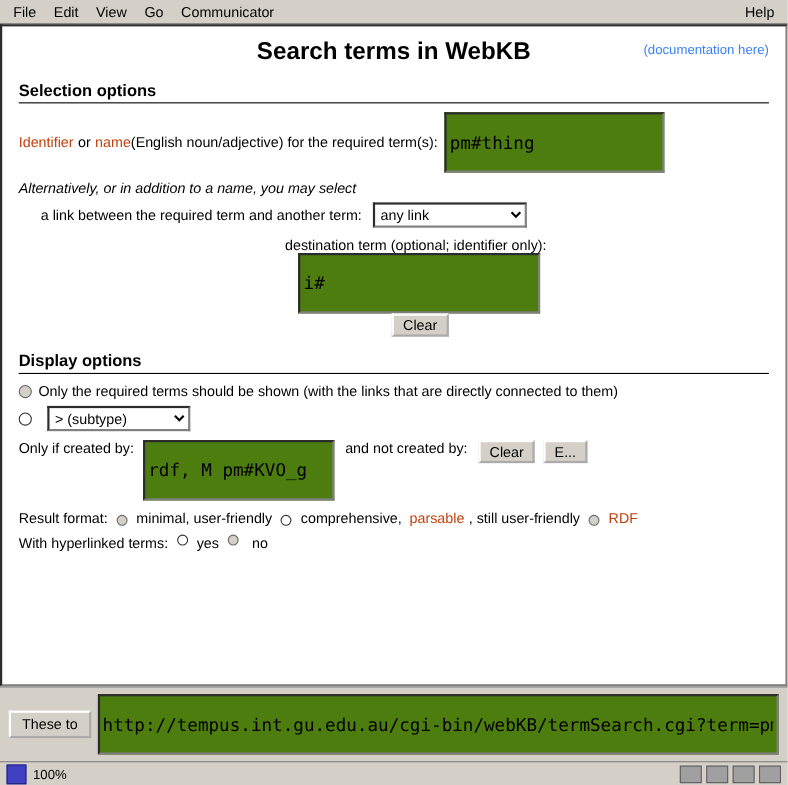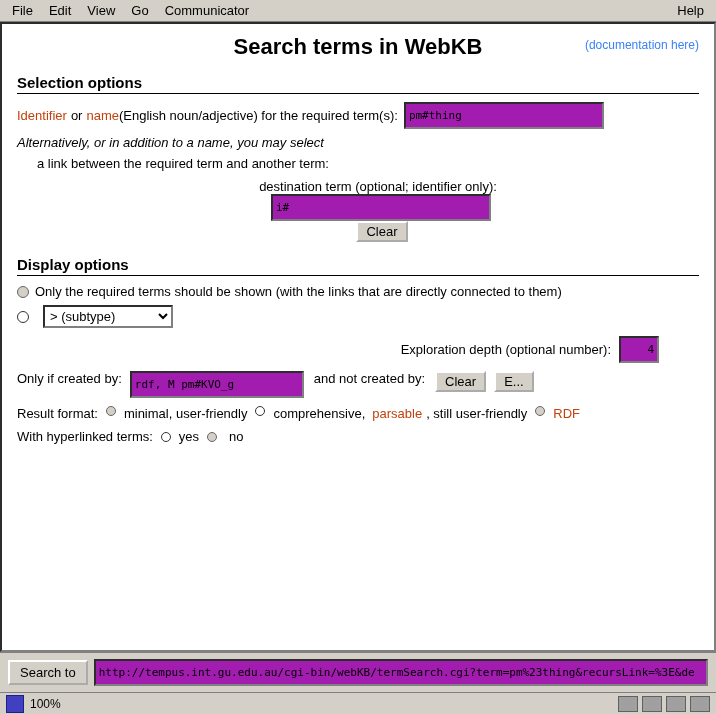--- a/index.html
+++ b/index.html
@@ -49,24 +49,24 @@
     .section-heading {
       font-size: 15px;
       font-weight: bold;
       margin: 14px 0 8px 0;
       border-bottom: 1px solid #000;
       padding-bottom: 2px;
     }
     a { color: #c2410c; }
     input[type="text"] {
       font-family: monospace;
-      font-size: 11px;
-      border: 2px inset #808080;
-      background: #a21caf;
-      padding: 5px 3px;
+      font-size: 16px;
+      border: 2px inset #808080;
+      background: #4d7c0f;
+      padding: 16px 3px;
     }
     select {
       font-size: 13px;
       border: 2px inset #808080;
       background: white;
       padding: 1px;
     }
     button.clear-btn {
       font-size: 13px;
       background: #d4d0c8;
@@ -115,28 +115,28 @@
       justify-content: flex-end;
       padding-right: 40px;
     }
     .created-row {
       display: flex;
       align-items: flex-start;
       margin-bottom: 8px;
     }
     .result-format-row {
       display: flex;
-      align-items: flex-start;
+      align-items: flex-end;
       margin-bottom: 8px;
       flex-wrap: wrap;
       gap: 4px;
     }
     .hyperlink-row {
       display: flex;
-      align-items: center;
+      align-items: flex-start;
       margin-bottom: 8px;
       gap: 4px;
     }
     
     .bottom-bar {
       background: #d4d0c8;
       border-top: 1px solid #808080;
       padding: 6px 8px;
       display: flex;
       align-items: center;
@@ -216,20 +216,23 @@
     <span style="margin: 0 4px;">or</span>
     <a>name</a>
     <span> (English noun/adjective) for the required term(s):</span>
     <input type="text" style="margin-left: 6px; width: 200px;" value="pm#thing">
   </div>
 
   <div class="alt-text">Alternatively, or in addition to a name, you may select</div>
 
   <div class="link-row">
     <span>a link between the required term and another term:</span>
+    <select style="margin-left:10px; width:140px;">
+      <option>any link</option>
+    </select>
   </div>
 
   <div class="dest-row">
     <span>destination term (optional; identifier only):</span>
     <input type="text" style="margin-left: 6px; width: 220px; font-family: monospace;" value="i#">
     <button class="clear-btn" style="margin-left:8px;">Clear</button>
   </div>
 
   <div class="section-heading">Display options</div>
 
@@ -238,24 +241,20 @@
     <span>Only the required terms should be shown (with the links that are directly connected to them)</span>
   </div>
 
   <div class="indirectly-row">
     <span style="display:inline-block; width:12px; height:12px; border-radius:50%; border:1px solid #333; background:#ffffff; margin-right:6px;"></span>
     <select style="margin-left:8px; width:130px;">
       <option>&gt;  (subtype)</option>
     </select>
   </div>
 
-  <div class="exploration-row">
-    <span>Exploration depth (optional number):</span>
-    <input type="text" style="margin-left: 8px; width: 40px; text-align: right;" value="4">
-  </div>
 
   <div class="created-row" style="flex-wrap:wrap; gap:4px;">
     <span style="white-space:nowrap;">Only if created by:</span>
     <input type="text" style="width: 174px; font-family: monospace; margin-left: 4px;" value="rdf, M pm#KVO_g">
     <span style="margin-left:6px; white-space:nowrap;">and not created by:</span>
     <button class="clear-btn" style="margin-left:6px;">Clear</button>
     <button class="clear-btn" style="margin-left:4px;">E...</button>
   </div>
 
   <div class="result-format-row" style="margin-top:8px;">
@@ -274,21 +273,21 @@
     <span>With hyperlinked terms:</span>
     <span style="display:inline-block; width:10px; height:10px; border-radius:50%; border:1px solid #333; background:#fff; margin: 0 4px;"></span>
     <span>yes</span>
     <span style="display:inline-block; width:10px; height:10px; border-radius:50%; border:1px solid #666; background:#d4d0c8; margin: 0 8px 0 4px;"></span>
     <span>no</span>
   </div>
 
 </div>
 
 <div class="bottom-bar">
-  <button class="submit-btn">Search to</button>
+  <button class="submit-btn">These to</button>
   <input type="text" class="url-input" value="http://tempus.int.gu.edu.au/cgi-bin/webKB/termSearch.cgi?term=pm%23thing&amp;recursLink=%3E&amp;de" style="">
 </div>
 
 <div class="status-bar">
   <div class="status-icon" style="background:#4040c0; border:1px solid #202080; width:18px; height:18px;"></div>
   <span class="status-percent">100%</span>
   <div class="status-right">
     <div class="status-icon-small" style="background:#a0a0a0;"></div>
     <div class="status-icon-small" style="background:#a0a0a0;"></div>
     <div class="status-icon-small" style="background:#a0a0a0;"></div>

